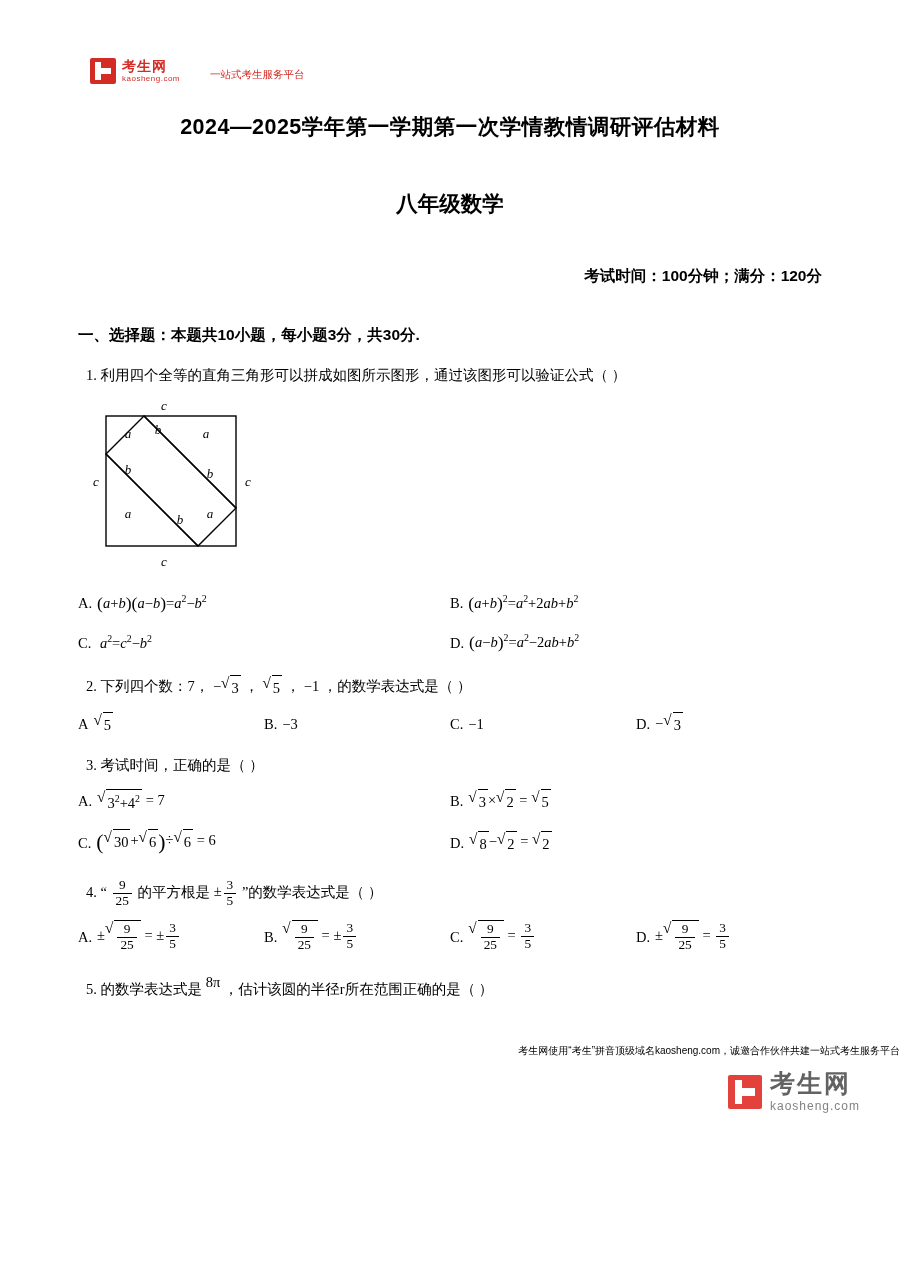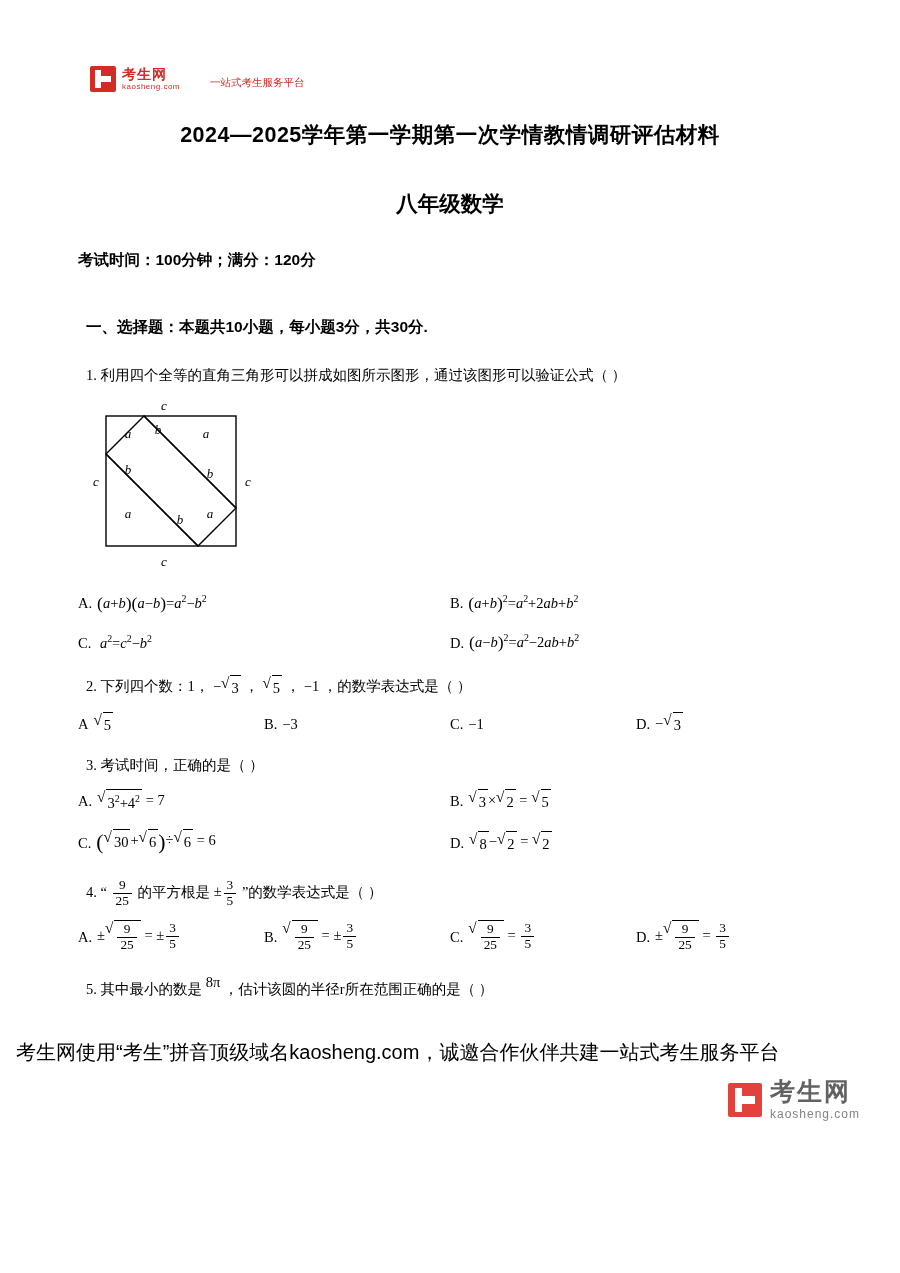--- a/index.html
+++ b/index.html
@@ -80,45 +80,45 @@
     align-self: flex-end;
     padding-bottom: 2px;
   }
 
   
   .doc-title {
     text-align: center;
     font-family: "Liberation Sans", sans-serif;
     font-weight: bold;
     font-size: 21.5px;
-    margin: 8px;
+    margin: 0;
     padding-top: 112px;
     letter-spacing: .5px;
   }
   .doc-subtitle {
     text-align: center;
     font-family: "Liberation Sans", sans-serif;
     font-weight: bold;
     font-size: 21.5px;
-    margin: 0;
+    margin: 16px;
     padding-top: 32px;
   }
   .doc-info {
-    text-align: left;
+    text-align: right;
     font-family: "Liberation Sans", sans-serif;
     font-weight: bold;
     font-size: 15.5px;
     margin: 0;
     padding-top: 32px;
   }
   .section-head {
     font-family: "Liberation Sans", sans-serif;
     font-weight: bold;
     font-size: 15.5px;
-    margin: 8px;
+    margin: 0;
     padding-top: 38px;
   }
 
   
   .q {
     font-size: 14.5px;
     line-height: 1.55;
     padding-top: 18px;
   }
   .q-stem {
@@ -168,24 +168,24 @@
 
   
   .figure-wrap {
     padding-top: 10px;
     padding-left: 6px;
   }
 
   
   .footer-note {
     position: absolute;
-    left: 16px; right: 0;
+    left: 4px; right: 0;
     bottom: 72px;
-    text-align: left;
-    font-size: 20px;
+    text-align: right;
+    font-size: 10px;
     font-family: "Liberation Sans", sans-serif;
   }
   .wm {
     position: absolute;
     right: 40px;
     bottom: 18px;
     display: flex;
     align-items: center;
     gap: 8px;
     opacity: .92;
@@ -292,21 +292,21 @@
         <span>
           <span class="paren">(</span><span class="it">a</span>−<span class="it">b</span><span class="paren">)</span><sup class="e">2</sup>=<span class="it">a</span><sup class="e">2</sup>−2<span class="it">ab</span>+<span class="it">b</span><sup class="e">2</sup>
         </span>
       </div>
     </div>
   </div>
 
   <div class="q">
     <span class="q-stem">
       <span>2.</span>
-      <span>下列四个数：1，</span>
+      <span>下列四个数：7，</span>
       <span class="sqrt">−<span class="rad">√</span><span class="body">3</span></span>
       <span>，</span>
       <span class="sqrt">
           <span class="rad">√</span>
           <span class="body">5</span>
         </span>
       <span>，</span>
       <span>−1</span>
       <span>，的数学表达式是（     ）</span>
     </span>
@@ -477,21 +477,21 @@
               <span class="den">5</span>
             </span>
         </span>
       </div>
     </div>
   </div>
 
   <div class="q">
     <span class="q-stem">
       <span>5.</span>
-      <span>其中最小的数是</span>
+      <span>的数学表达式是</span>
       <span style="vertical-align:0.45em">8π</span>
       <span>，估计该圆的半径r所在范围正确的是（     ）</span>
     </span>
   </div>
 
   <div class="footer-note">考生网使用“考生”拼音顶级域名kaosheng.com，诚邀合作伙伴共建一站式考生服务平台</div>
 
   <div class="wm">
     <div class="wm-mark"></div>
     <div class="wm-text">

